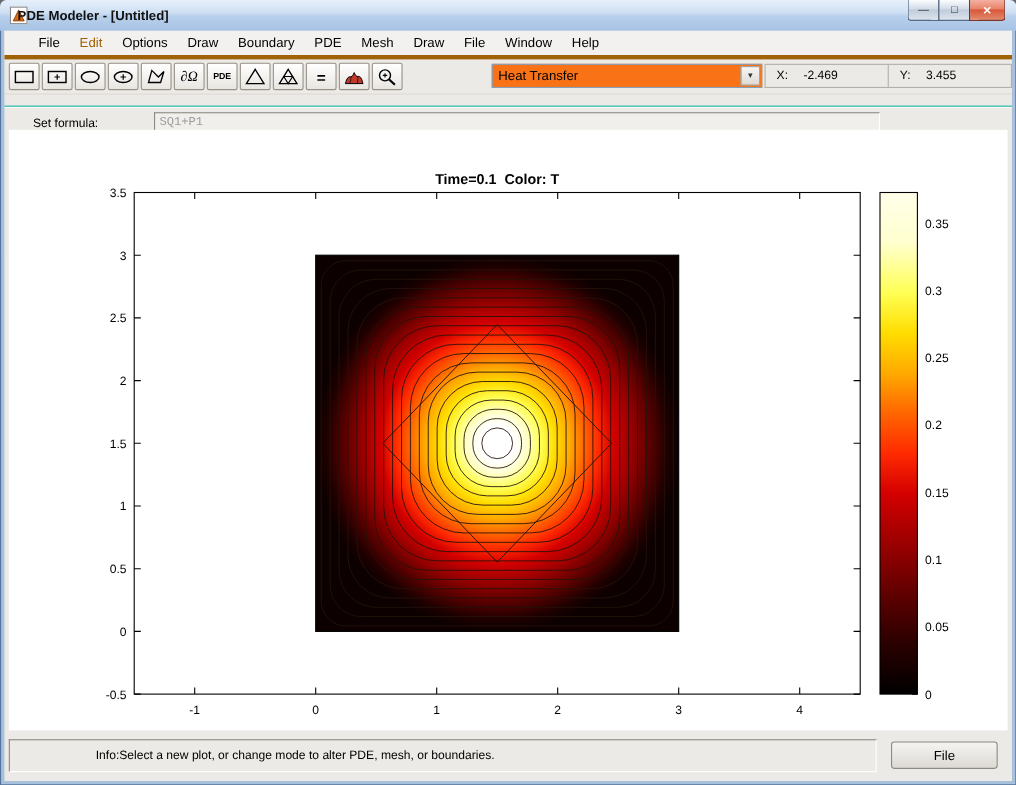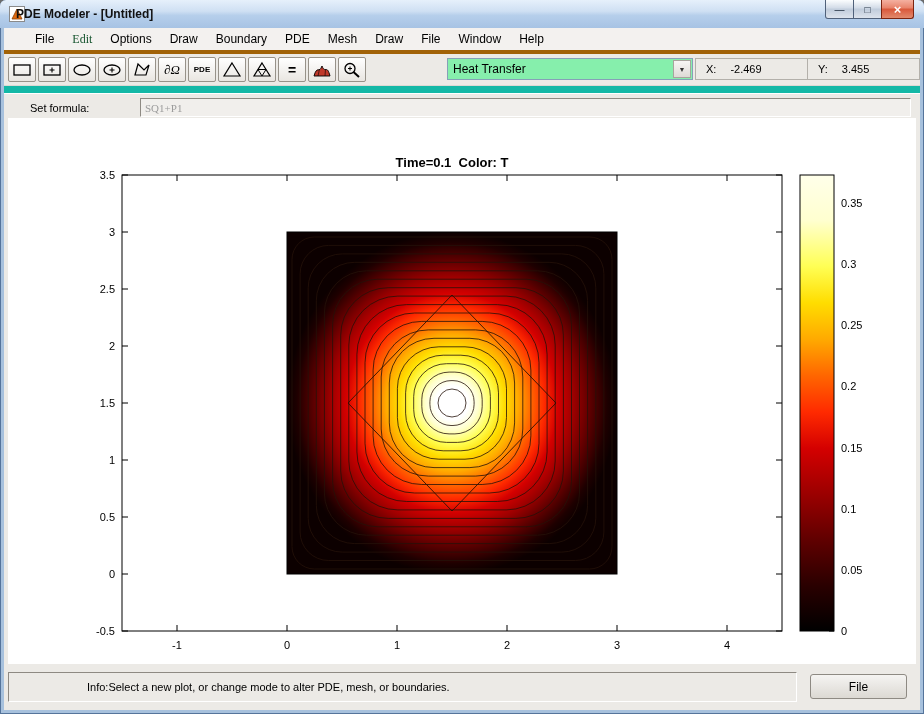--- a/index.html
+++ b/index.html
@@ -17,45 +17,45 @@
       background:linear-gradient(#fbfdfe,#d2dbe7 45%,#c0ccdb 50%,#dde3ec);}
   .wb:first-child{border-radius:0 0 0 3px;}
   .wb.close{width:33px;border-radius:0 0 3px 0;color:#fff;font-size:13px;font-weight:bold;border-color:#7c2410;
       background:linear-gradient(#f4b0a0,#e8836a 45%,#d9573a 50%,#e28a6d);}
   
   .content{position:absolute;left:4px;top:28px;width:916px;height:682px;background:#eceae6;}
   
   .menubar{position:absolute;top:0;left:0;width:100%;height:26px;background:#f3f1ef;
            border-bottom:4px solid #a16207;display:flex;align-items:center;padding-left:22px;}
   .menu-item{padding:4px 9px;font-size:12px;color:#000;}
-  .menu-item.disabled{color:#14532d;font-family:Liberation Serif, serif;}
+  .menu-item.disabled{color:#a16207;}
   
   .toolbar{position:absolute;top:26px;left:0;width:100%;height:32px;display:flex;align-items:center;
            padding-left:4px;border-bottom:1px solid #dcd9d4;}
   .tb-btn{width:28px;height:25px;display:flex;align-items:center;justify-content:center;flex:none;
           background:linear-gradient(#ffffff,#e9e6e1);border:1px solid #979289;border-radius:2px;margin-right:2px;}
   .tb-btn svg{display:block;}
   .tb-txt{font-size:11px;}
   .tb-domega{font-family:"Liberation Serif",serif;font-style:italic;font-size:13px;}
   .tb-pde{font-size:8px;font-weight:bold;letter-spacing:0;}
   .tb-eq{font-size:14px;font-weight:bold;}
-  .combo{position:absolute;left:443px;top:4px;width:246px;height:22px;background:#86efac;border:1px solid #86a0b8;}
+  .combo{position:absolute;left:443px;top:4px;width:246px;height:22px;background:#f97316;border:1px solid #86a0b8;}
   .combo-text{display:block;padding-left:5px;line-height:20px;font-size:12px;color:#000;}
   .combo-arrow{position:absolute;right:1px;top:1px;width:18px;height:18px;display:flex;align-items:center;justify-content:center;
                background:linear-gradient(#f7f6f5,#dedbd6);border:1px solid #a8a49d;font-size:7px;color:#333;}
   .coords{position:absolute;left:691px;top:4px;width:225px;height:22px;display:flex;border:1px solid #b3b0aa;}
   .coord-cell{flex:1;display:flex;align-items:center;font-size:11px;padding-left:10px;}
   .coord-cell:first-child{border-right:1px solid #b3b0aa;}
   .coord-value{margin-left:14px;}
   
-  .formula{position:absolute;top:58px;left:0;width:100%;height:30px;border-top:7px solid #14b8a6;box-shadow:inset 0 1px 0 #fff;padding-left:40px;}
+  .formula{position:absolute;top:68px;left:0;width:100%;height:30px;border-top:1px solid #14b8a6;box-shadow:inset 0 1px 0 #fff;padding-left:40px;}
   .formula-label{position:absolute;left:26px;top:9px;font-size:11px;color:#000;}
-  .formula-input{position:absolute;left:136px;top:5px;width:771px;height:19px;background:#f1efec;
+  .formula-input{position:absolute;left:136px;top:5px;width:660px;height:19px;background:#f1efec;
                  border:1px solid;border-color:#8e8a83 #ffffff #ffffff #8e8a83;
-                 font-family:Liberation Serif, serif;font-size:11px;color:#9c9c9c;padding:0 4px;}
+                 font-family:Liberation Mono, monospace;font-size:11px;color:#9c9c9c;padding:0 4px;}
   
   .figure{position:absolute;left:4px;top:90px;width:908px;height:546px;background:#fff;}
   .plot-svg text{font-family:"Liberation Sans",sans-serif;font-size:11px;fill:#000;}
   .plot-svg .plot-title{font-size:13px;font-weight:bold;}
   #contours rect{fill:none;stroke:#241209;stroke-width:0.8;}
   #ticks line{stroke:#000;stroke-width:1;}
   
   .statusbar{position:absolute;left:0;top:636px;width:100%;height:48px;}
   .info-box{position:absolute;left:4px;top:8px;width:789px;height:30px;border:1px solid;
             border-color:#8e8a83 #ffffff #ffffff #8e8a83;display:flex;align-items:center;font-size:11px;color:#000;}

